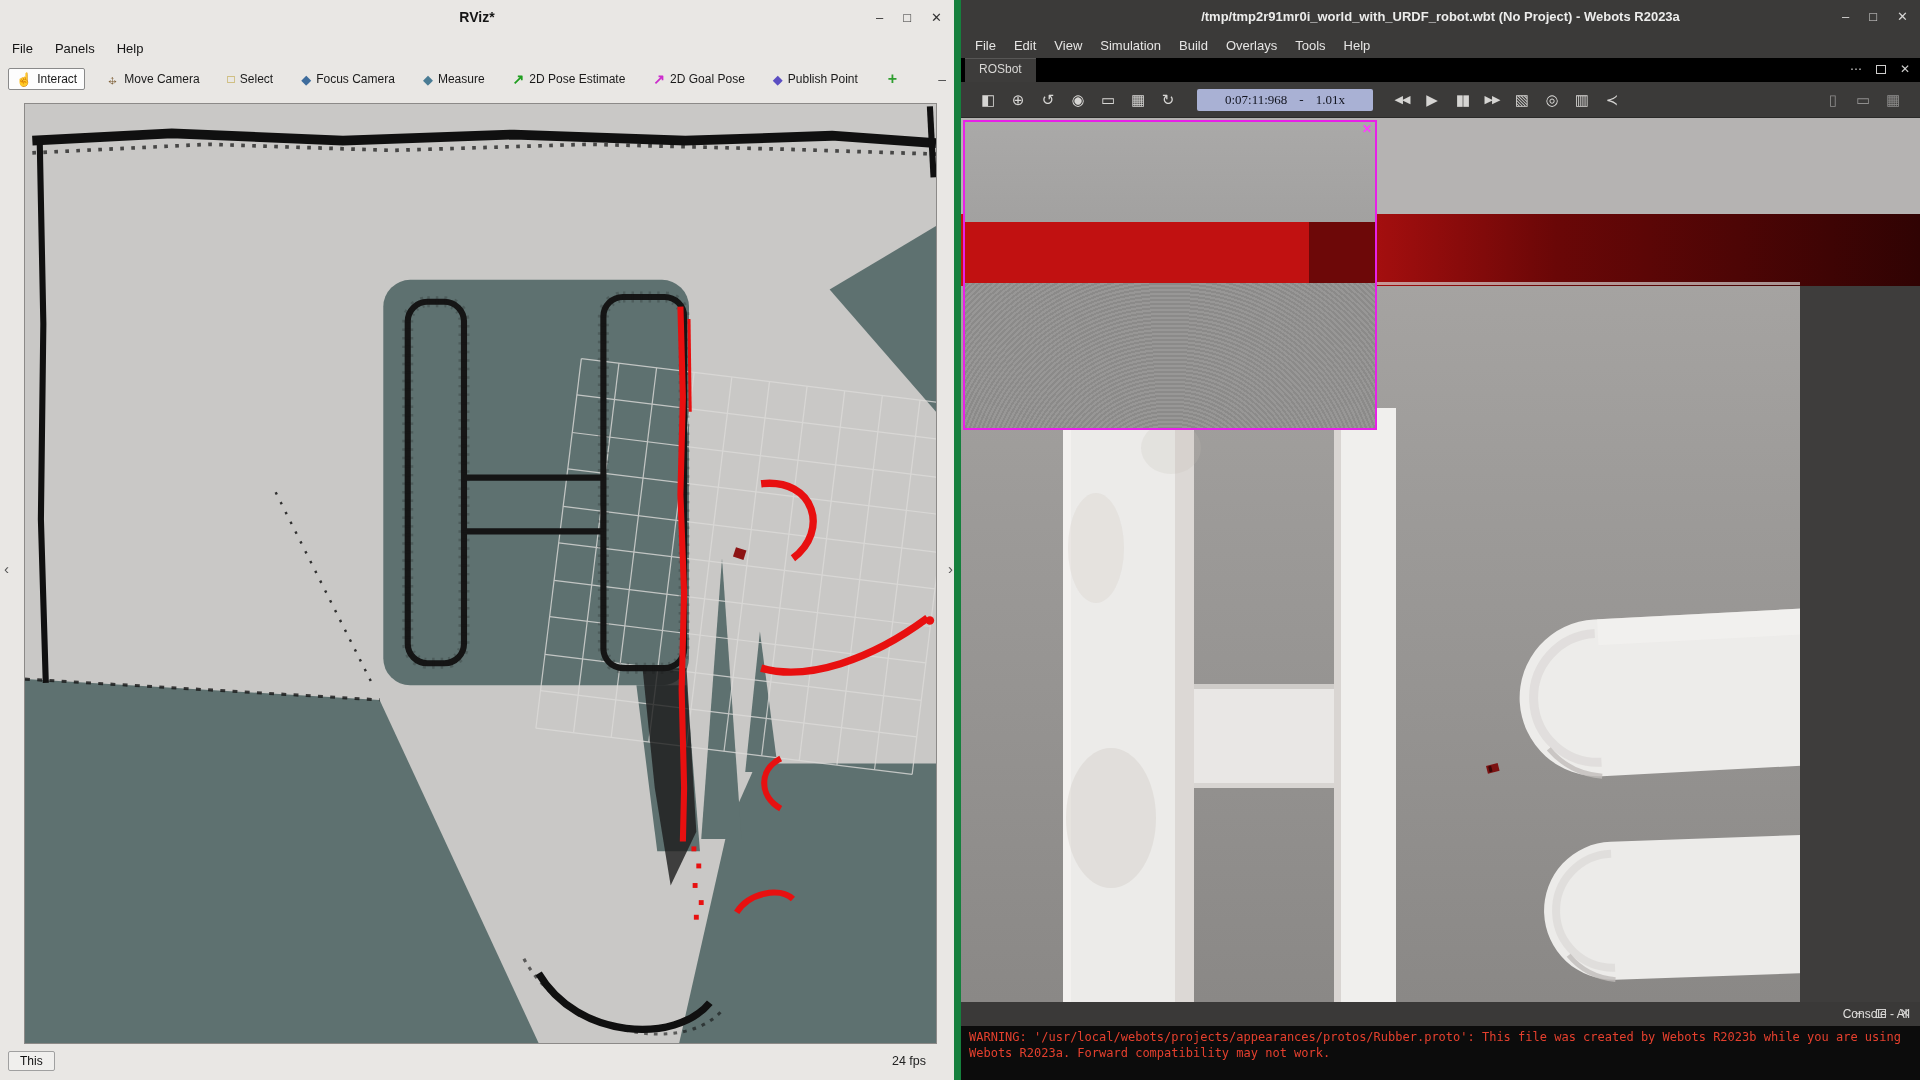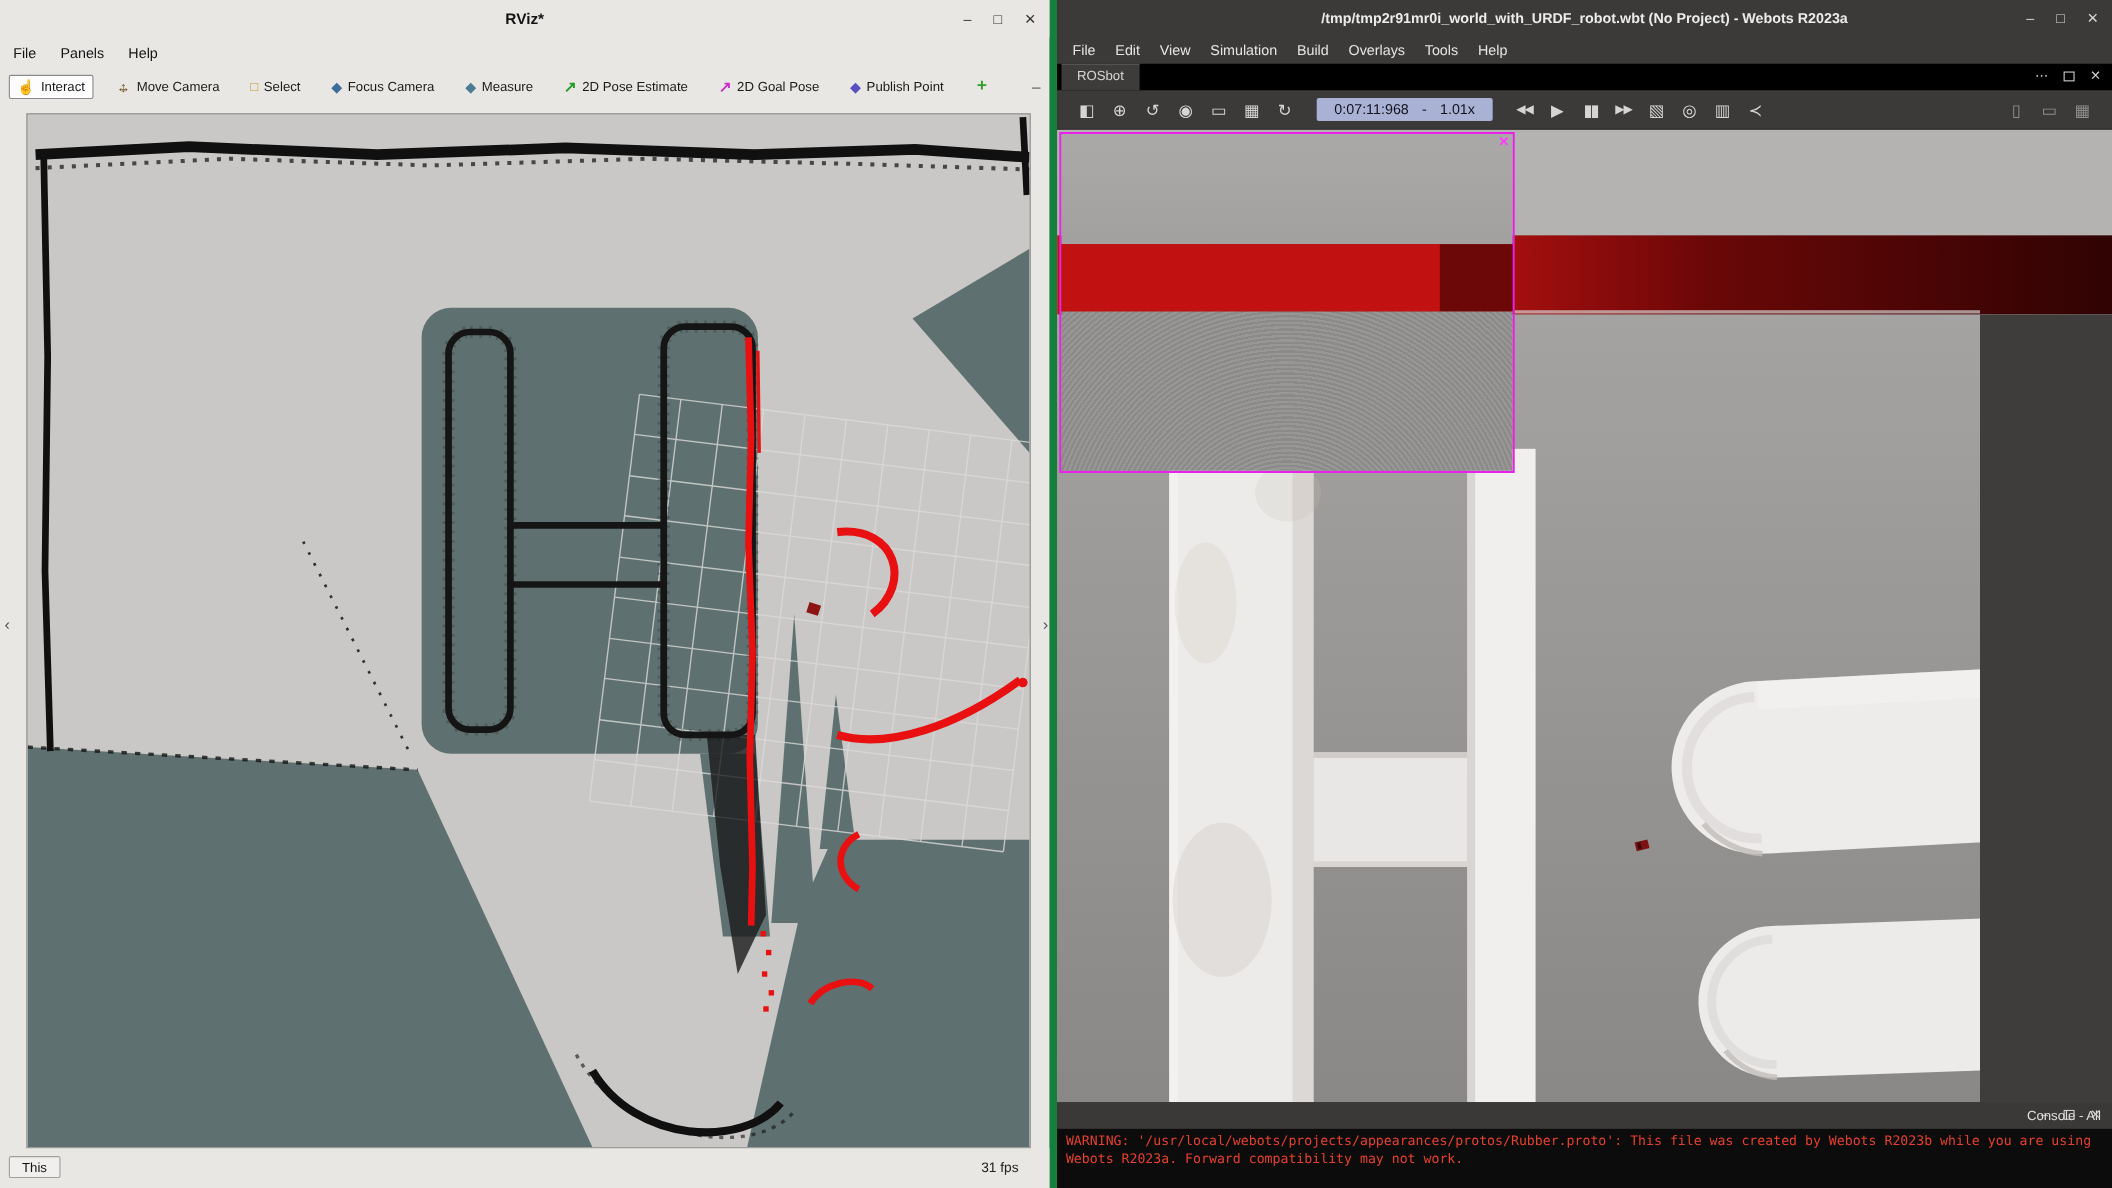--- a/index.html
+++ b/index.html
@@ -46,21 +46,21 @@
   .wb-menubar { height:26px; display:flex; align-items:center; gap:18px; padding-left:14px; font-size:13px; color:#e6e5e4; background:#3b3a39; }
   .wb-tabbar { position:relative; height:24px; background:#000000; display:flex; }
   .wb-tab { padding:3px 14px 4px 14px; background:#3d3c3b; color:#d8d7d5; font-size:12px; margin-left:4px; border-top:1px solid #575655; }
   .tab-controls { position:absolute; right:10px; top:4px; display:flex; align-items:center; gap:14px; color:#cfcecd; font-size:12px; }
   .mini-box { display:inline-block; width:10px; height:9px; border:1px solid #cfcecd; }
   .wb-toolbar { height:36px; display:flex; align-items:center; padding:0 12px; background:#3b3a39; border-bottom:1px solid #2a2a29; }
   .wb-btn { width:30px; text-align:center; font-size:15px; color:#d6d5d3; flex:0 0 auto; }
   .wb-btn.small { font-size:11px; letter-spacing:-1px; }
   .wb-btn.pause { letter-spacing:-2px; }
   .wb-btn.dim { color:#8f8e8d; }
-  .time-box { display:flex; align-items:center; gap:12px; margin:0 14px; padding:3px 16px; background:#a9b1d4; color:#12141f; border-radius:2px; font-family:Liberation Sans, sans-serif; font-size:13px; }
+  .time-box { display:flex; align-items:center; gap:12px; margin:0 14px; padding:3px 28px; background:#a9b1d4; color:#12141f; border-radius:2px; font-family:Liberation Serif, serif; font-size:13px; }
   .wb-right-group { margin-left:auto; display:flex; }
   .wb-viewport { position:absolute; left:0; top:118px; width:959px; height:884px; background:#9a9897; overflow:hidden; }
   .wb-viewport svg { display:block; width:100%; height:100%; }
 
   
   .cam-overlay { position:absolute; left:2px; top:2px; width:414px; height:310px; border:2px solid #e820e8; }
   .cam-wall { height:100px; background:linear-gradient(#aaa9a8,#a2a1a0); }
   .cam-red { height:61px; display:flex; }
   .cam-red .bright { width:84%; background:#c11111; }
   .cam-red .dark { width:16%; background:#6d0808; }
@@ -210,21 +210,21 @@
         </g>
         <rect x="580" y="364" width="9" height="8" fill="#8d1414" transform="rotate(18 584 368)"></rect>
       </svg>
     </div>
 
     <span class="edge-chevron left">‹</span>
     <span class="edge-chevron right">›</span>
 
     <div class="rviz-statusbar">
       <button class="reset-btn">This</button>
-      <span class="fps">31 fps</span>
+      <span class="fps">24 fps</span>
     </div>
   </section>
 
   <section class="webots">
     <div class="wb-titlebar">
       <span class="wb-title">/tmp/tmp2r91mr0i_world_with_URDF_robot.wbt (No Project) - Webots R2023a</span>
       <span class="win-controls">
         <span class="win-glyph">–</span>
         <span class="win-glyph">□</span>
         <span class="win-glyph">✕</span>

